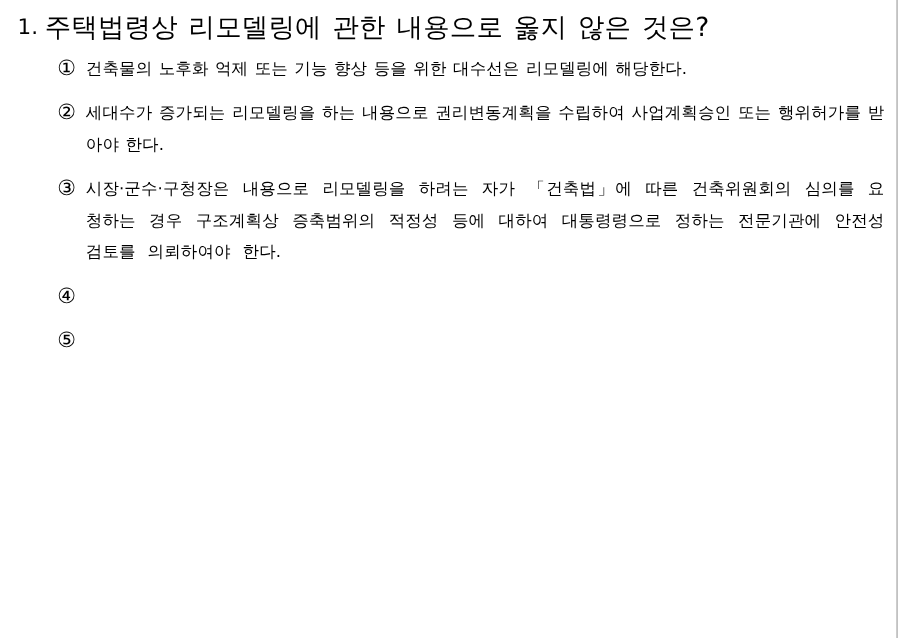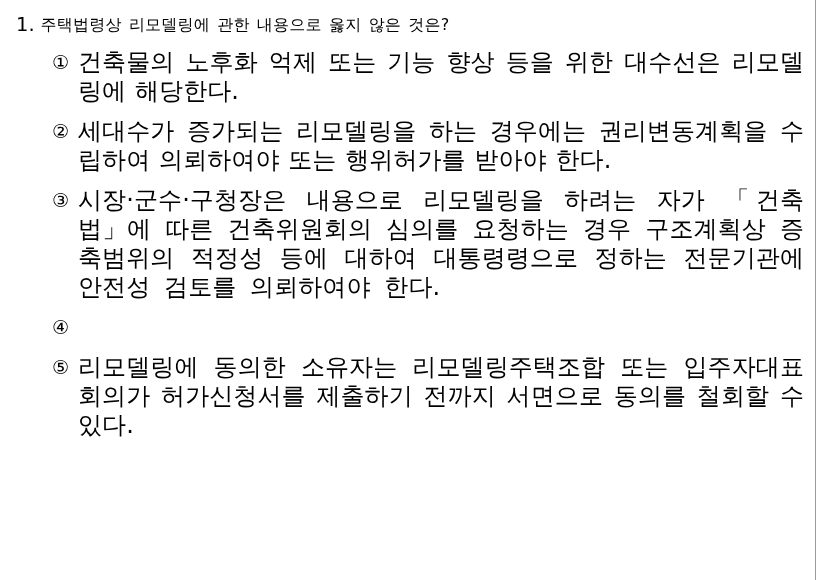--- a/index.html
+++ b/index.html
@@ -40,21 +40,21 @@
   .q-number {
     flex: 0 0 auto;
     font-size: 19.5px;
     line-height: 30px;
     letter-spacing: 0px;
     white-space: nowrap;
     padding-right: 6px;
   }
   .q-text {
     flex: 1 1 auto;
-    font-size: 16px;
+    font-size: 24px;
     line-height: 30px;
     letter-spacing: 0.2px;
     word-spacing: 2px;
   }
   .choices {
     margin-top: 8px;
   }
   .choice {
     display: flex;
     align-items: flex-start;
@@ -64,21 +64,21 @@
   }
   .choice-marker {
     flex: 0 0 auto;
     font-size: 19px;
     line-height: 29px;
     width: 26px;
     text-align: left;
   }
   .choice-text {
     flex: 1 1 auto;
-    font-size: 24px;
+    font-size: 15px;
     line-height: 29px;
     letter-spacing: 0.1px;
     text-align: justify;
     text-justify: inter-character;
     word-spacing: 3px;
   }
   .choice-text.tight { word-spacing: 1px; }
   .choice-text.wide { word-spacing: 6px; }
 </style>
 </head>
@@ -95,31 +95,30 @@
 
   <div class="choices">
 
     <div class="choice">
       <span class="choice-marker">①</span>
       <span class="choice-text tight">건축물의 노후화 억제 또는 기능 향상 등을 위한 대수선은 리모델링에 해당한다.</span>
     </div>
 
     <div class="choice">
       <span class="choice-marker">②</span>
-      <span class="choice-text tight">세대수가 증가되는 리모델링을 하는 경우에는 권리변동계획을 수립하여 의뢰하여야 또는 행위허가를 받아야 한다.</span>
+      <span class="choice-text tight">세대수가 증가되는 리모델링을 하는 내용으로 권리변동계획을 수립하여 사업계획승인 또는 행위허가를 받아야 한다.</span>
     </div>
 
     <div class="choice">
       <span class="choice-marker">③</span>
       <span class="choice-text wide">시장·군수·구청장은 내용으로 리모델링을 하려는 자가 「건축법」에 따른 건축위원회의 심의를 요청하는 경우 구조계획상 증축범위의 적정성 등에 대하여 대통령령으로 정하는 전문기관에 안전성 검토를 의뢰하여야 한다.</span>
     </div>
 
     <div class="choice">
       <span class="choice-marker">④</span>
     </div>
 
     <div class="choice">
       <span class="choice-marker">⑤</span>
-      <span class="choice-text">리모델링에 동의한 소유자는 리모델링주택조합 또는 입주자대표회의가 허가신청서를 제출하기 전까지 서면으로 동의를 철회할 수 있다.</span>
     </div>
 
   </div>
 </div>
 
 </body></html>

